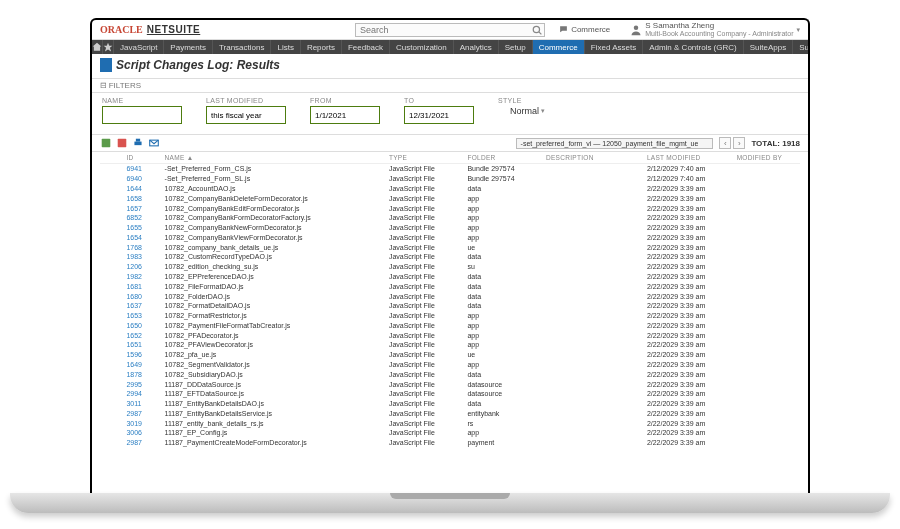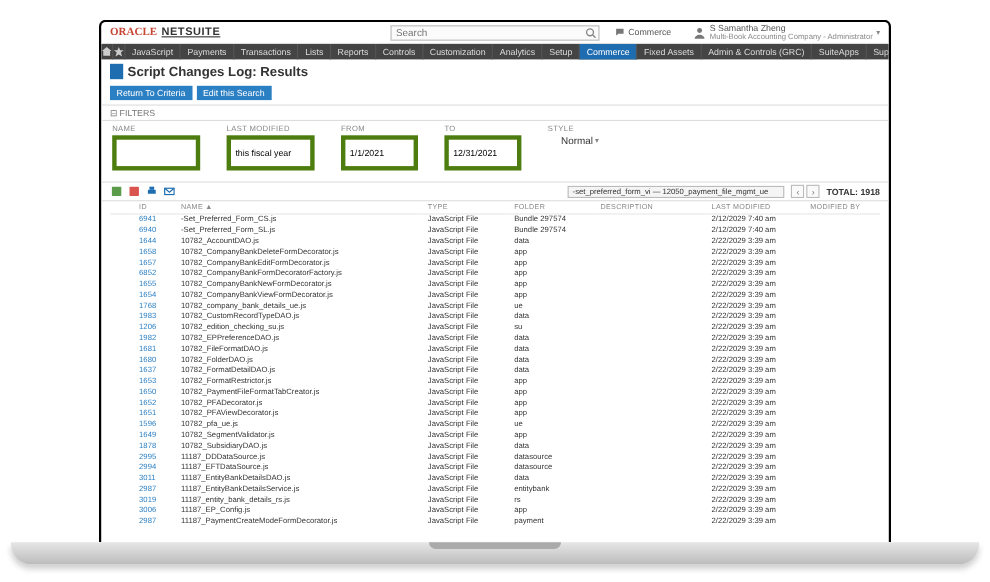--- a/index.html
+++ b/index.html
@@ -26,33 +26,33 @@
   .user .r { font-size: 7px; color: #888; }
   .drop { font-size: 7px; color: #888; }
 
   
   .nav { background: #444; height: 14px; display: flex; align-items: stretch; font-size: 8px; color: #ddd; }
   .nav .icon-cell { width: 18px; display: flex; align-items: center; justify-content: center; border-right: 1px solid #555; }
   .nav .tab { padding: 0 6px; display: flex; align-items: center; border-right: 1px solid #555; white-space: nowrap; }
   .nav .tab.active { background: #1f6db1; color: #fff; }
 
   
-  .page-head { display: flex; align-items: flex-start; gap: 4px; padding: 4px 8px 6px; }
+  .page-head { display: flex; align-items: flex-start; gap: 4px; padding: 4px 8px 6px; font-style: italic; }
   .page-icon { width: 12px; height: 14px; background: #1f6db1; }
   .page-title { font-size: 12px; font-weight: 700; color: #333; }
 
   .page-btns { display: flex; gap: 4px; padding: 0 8px 4px; }
   .btn-blue { background: #2b7fc3; color: #fff; border: none; padding: 2px 6px; font-size: 8px; }
 
   
   .filter-hdr { border-top: 1px solid #ddd; border-bottom: 1px solid #ddd; padding: 2px 8px; font-size: 8px; color: #777; display: flex; align-items: center; gap: 2px; }
   .filters { display: flex; gap: 24px; padding: 4px 10px 10px; }
   .fcol { display: flex; flex-direction: column; gap: 2px; }
   .flabel { font-size: 7px; color: #888; letter-spacing: .3px; }
-  .finput { height: 32px; border: 4px solid #4d7c0f; padding: 0 4px; font-size: 8px; background: #fff; width: 80px; }
+  .finput { height: 18px; border: 1px solid #4d7c0f; padding: 0 4px; font-size: 8px; background: #fff; width: 80px; }
   .fdate { width: 70px; }
   .fstyle { display: flex; align-items: center; gap: 2px; padding-left: 12px; }
 
   
   .list-tb { border-top: 1px solid #ddd; border-bottom: 1px solid #ddd; padding: 2px 8px; display: flex; align-items: center; }
   .tb-left { display: flex; gap: 4px; }
   .tb-ic { width: 12px; height: 12px; display: flex; align-items: center; justify-content: center; }
   .tb-right { margin-left: auto; display: flex; align-items: center; gap: 6px; font-size: 8px; }
   .view-sel { border: 1px solid #bbb; font-size: 7px; padding: 1px 14px 1px 4px; background: #f5f5f5; min-width: 170px; }
   .pager { display: flex; gap: 2px; }
@@ -143,38 +143,34 @@
             <svg width="10" height="10" viewBox="0 0 16 16" fill="#ccc">
                 <path d="M8 1l2 5h5l-4 3 2 6-5-3-5 3 2-6-4-3h5z"></path>
               </svg>
           </div>
 
         <div class="tab">JavaScript</div>
             <div class="tab">Payments</div>
             <div class="tab">Transactions</div>
             <div class="tab">Lists</div>
             <div class="tab">Reports</div>
-            <div class="tab">Controls</div>
+            <div class="tab">Feedback</div>
             <div class="tab">Customization</div>
             <div class="tab">Analytics</div>
             <div class="tab">Setup</div>
             <div class="tab active">Commerce</div>
             <div class="tab">Fixed Assets</div>
             <div class="tab">Admin &amp; Controls (GRC)</div>
             <div class="tab">SuiteApps</div>
             <div class="tab">Support</div>
           </div>
 
         <div class="page-head">
           <span class="page-icon"></span>
           <span class="page-title">Script Changes Log: Results</span>
-        </div>
-        <div class="page-btns">
-          <button class="btn-blue">Return To Criteria</button>
-          <button class="btn-blue">Edit this Search</button>
         </div>
 
         <div class="filter-hdr">
           <span>⊟</span>
           <span>FILTERS</span>
         </div>
         <div class="filters">
           <div class="fcol">
             <span class="flabel">NAME</span>
             <input class="finput" type="text" value="" style="">

